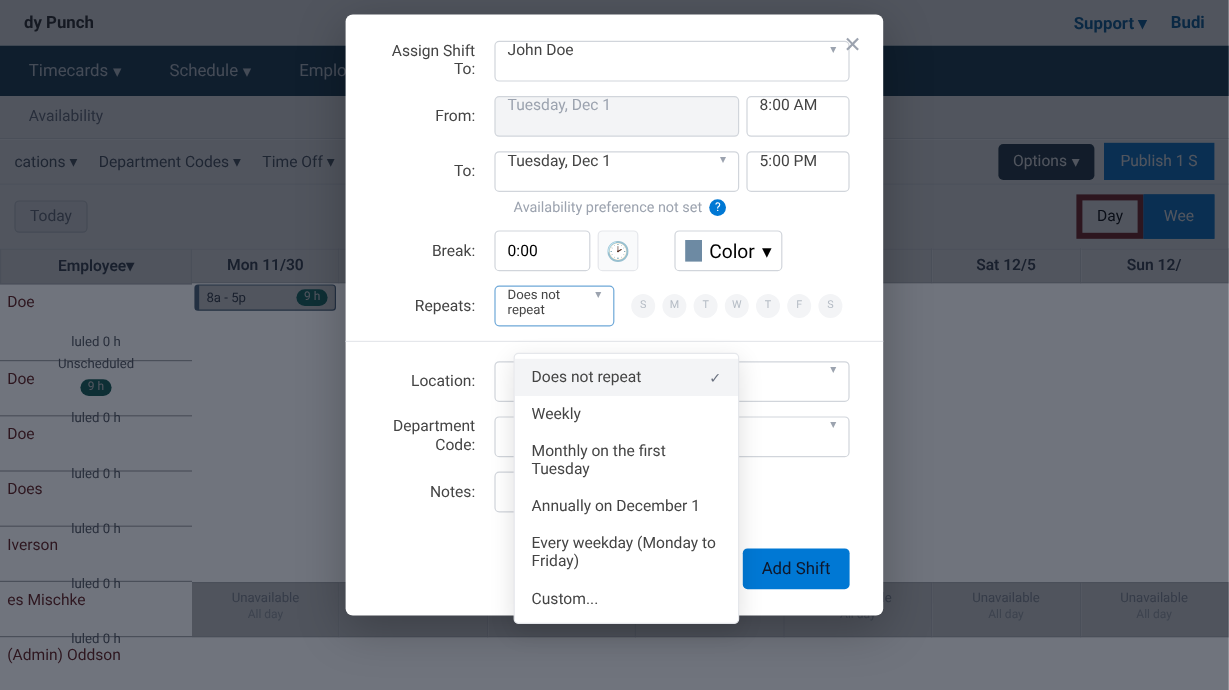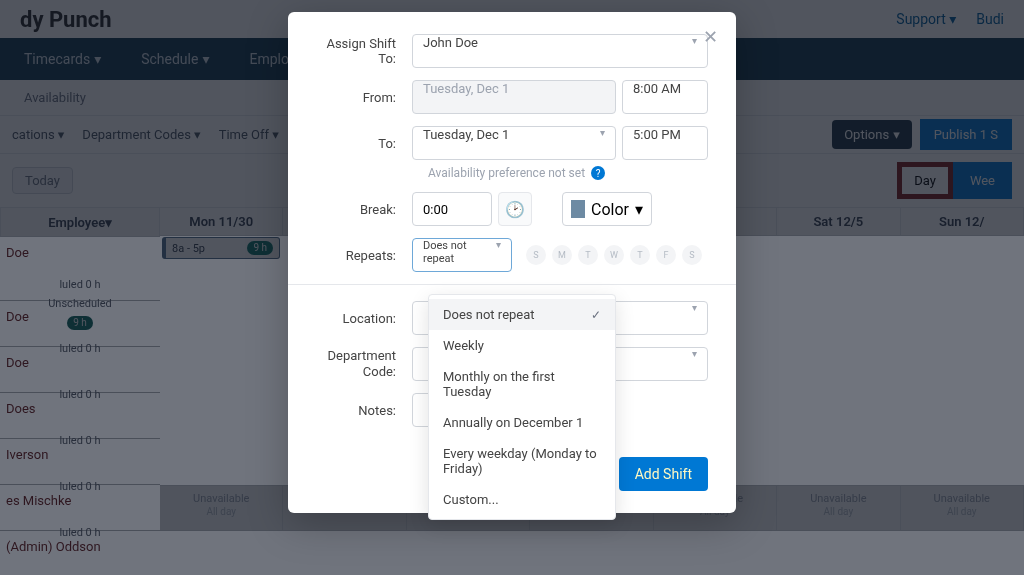--- a/index.html
+++ b/index.html
@@ -1,20 +1,20 @@
 <!DOCTYPE html>
 <html><head>
   <meta charset="utf-8">
   <style>
     * { box-sizing: border-box; margin: 0; padding: 0; font-family: -apple-system, BlinkMacSystemFont, "Segoe UI", Roboto, sans-serif; }
     body { width: 1024px; height: 575px; overflow: hidden; position: relative; background: #fff; }
     .bg { filter: brightness(0.7); pointer-events: none; }
     .topbar { height: 38px; background: #fff; display: flex; align-items: center; padding: 0 20px; justify-content: space-between; }
-    .logo { font-size: 22px; font-weight: 700; color: #2a2a2a; }
-    .topright { display: flex; gap: 20px; color: #005f9e; font-size: 14px; align-items: center;}
+    .logo { font-size: 14px; font-weight: 700; color: #2a2a2a; }
+    .topright { display: flex; gap: 20px; color: #005f9e; font-size: 14px; align-items: center; font-weight: bold;}
     .mainnav { background: #143a52; height: 42px; display: flex; align-items: center; padding: 0 24px; gap: 40px; color: #cfd9e0; font-size: 14px; }
     .mainnav span { display: flex; align-items: center; gap: 4px;}
     .subnav1 { background: #fff; height: 36px; display: flex; align-items: center; padding: 0 24px; color: #6b7280; font-size: 13px; border-bottom: 1px solid #e5e7eb;}
     .subnav2 { background: #fff; height: 38px; display: flex; align-items: center; padding: 0 12px; color: #4b5563; font-size: 13px; gap: 18px; border-bottom: 1px solid #e5e7eb; justify-content: space-between;}
     .subnav2 .left { display: flex; gap: 18px; align-items: center;}
     .subnav2 .right { display: flex; gap: 8px; align-items: center;}
     .btn-dark { background: #1f3544; color: #fff; border-radius: 4px; padding: 7px 12px; font-size: 13px; display: flex; align-items: center; gap: 4px;}
     .btn-blue { background: #0078d4; color: #fff; border-radius: 0; padding: 8px 14px; font-size: 13px;}
     .toolbar { display: flex; align-items: center; padding: 8px 12px; justify-content: space-between; background: #fff;}
     .today { background: #f3f4f6; border: 1px solid #d1d5db; border-radius: 4px; padding: 5px 12px; font-size: 13px; color: #6b7280;}
@@ -56,21 +56,21 @@
     .color-sel { width: 90px; border: 1px solid #d1d5db; border-radius: 4px; height: 34px; display: flex; align-items: center; padding: 0 8px; gap: 6px; margin-left: 24px;}
     .color-sw { width: 18px; height: 18px; background: #6d8aa3;}
     .select.small { flex: 0 0 100px; border-color: #6ea8d8; color: #444;}
     .dow { display: flex; gap: 6px; margin-left: 8px;}
     .dow span { width: 20px; height: 20px; border-radius: 50%; background: #f3f4f6; color: #b5bcc5; font-size: 9px; display: flex; align-items: center; justify-content: center;}
     .divider { border-top: 1px solid #e5e7eb; margin: 8px -28px 16px;}
     .notes-input { border: 1px solid #d1d5db; border-radius: 4px; height: 34px; flex: 0 0 80px;}
     .modal-footer { display: flex; justify-content: flex-end; gap: 10px; margin-top: 30px;}
     .btn { border-radius: 4px; padding: 8px 16px; font-size: 14px; cursor: pointer; border: none;}
     .btn.cancel { background: #fff; border: 1px solid #d1d5db; color: #444;}
-    .btn.primary { background: #0078d4; color: #fef9c3;}
+    .btn.primary { background: #0078d4; color: #0f172a;}
     .dropdown-menu { position: absolute; top: 282px; left: 140px; width: 188px; background: #fff; border: 1px solid #e5e7eb; border-radius: 4px; box-shadow: 0 6px 20px rgba(0,0,0,0.12); padding: 4px 0; z-index: 5;}
     .dropdown-menu .item { padding: 8px 14px; font-size: 13px; color: #444; display: flex; justify-content: space-between; align-items: center;}
     .dropdown-menu .item.sel { background: #f3f4f6;}
     .dropdown-menu .check { color: #6b7280; font-size: 12px;}
   </style>
 </head>
 <body>
 
 <div class="bg">
   <div class="topbar">

